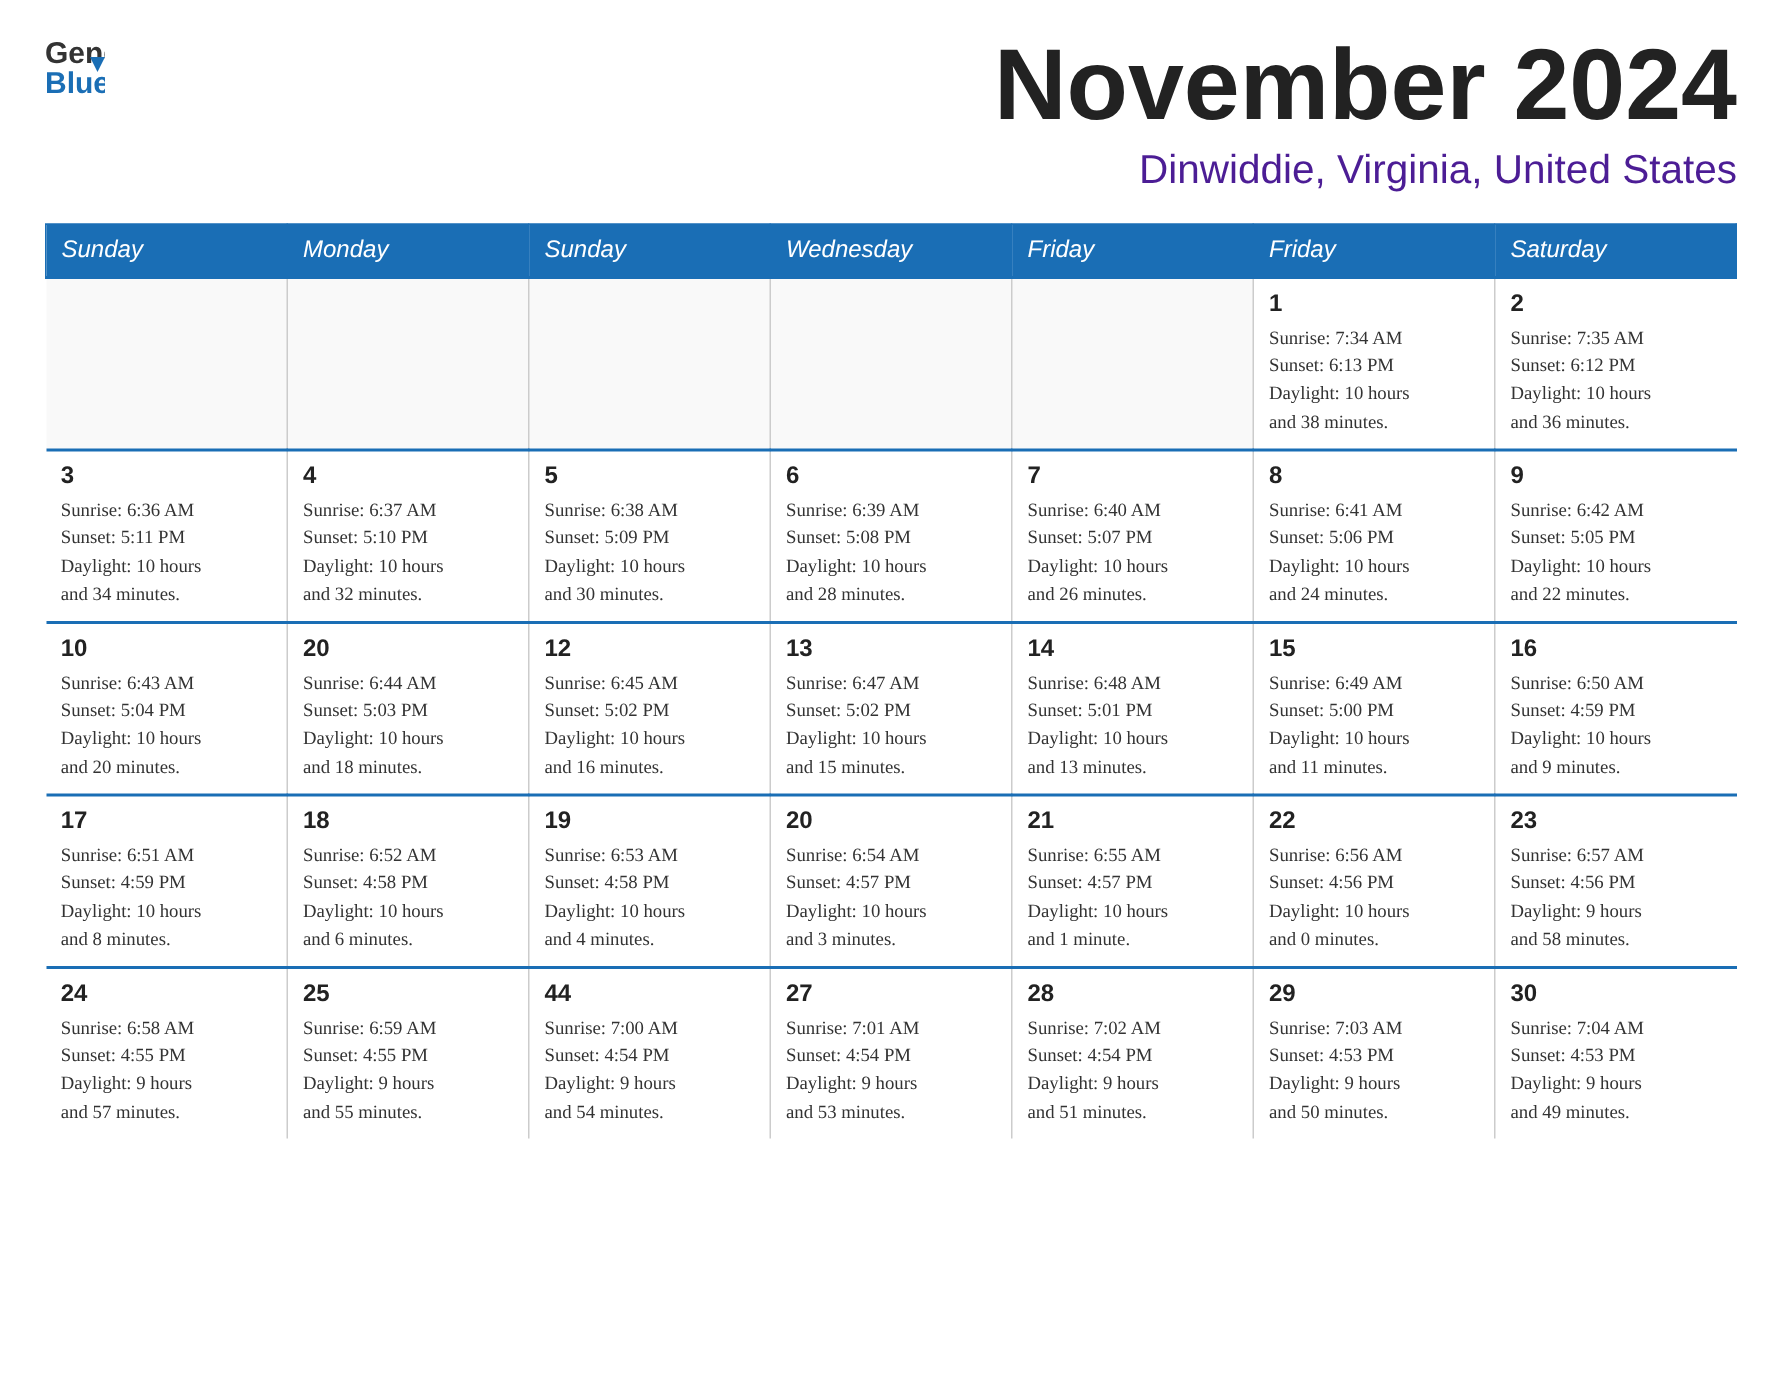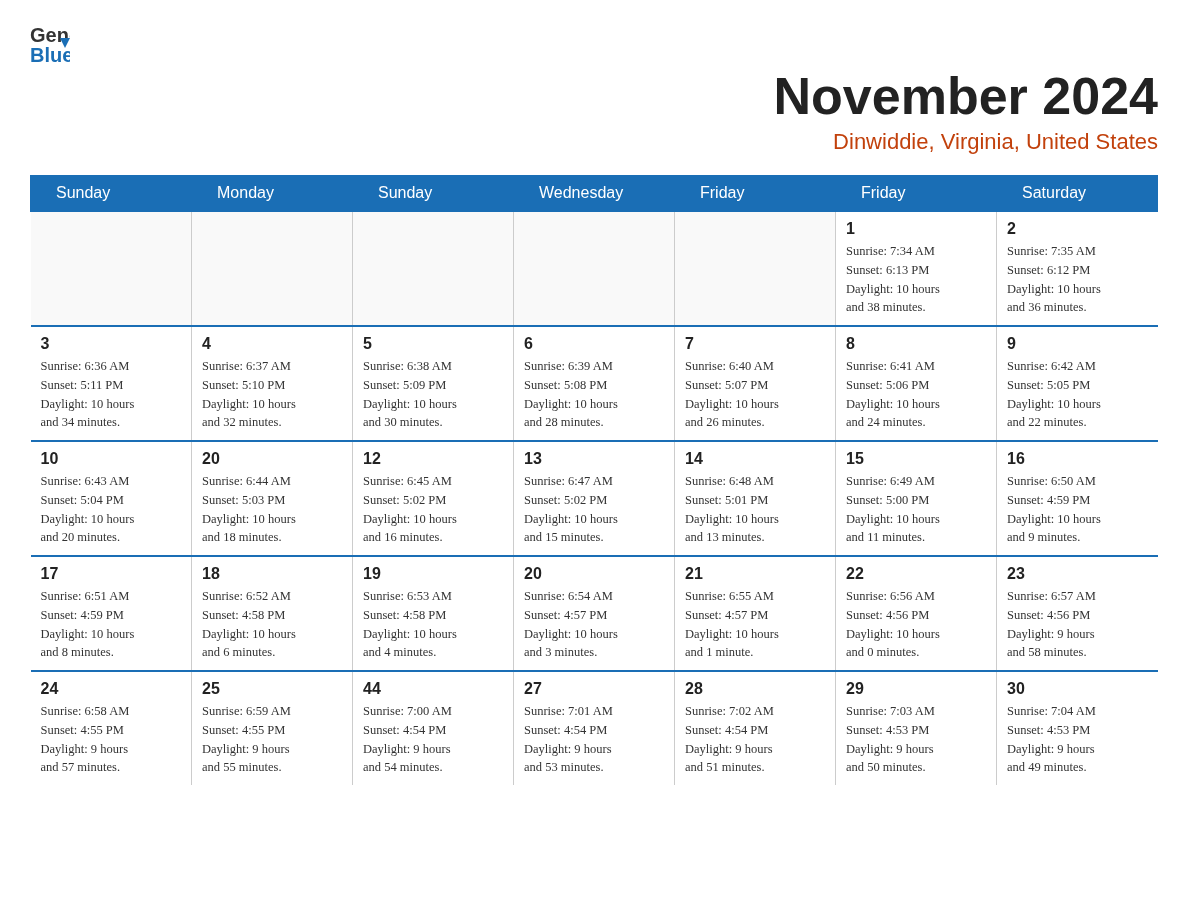--- a/index.html
+++ b/index.html
@@ -18,44 +18,44 @@
     }
     .logo {
       display: flex;
       align-items: center;
       gap: 4px;
     }
     .title-block {
       text-align: right;
     }
     .calendar-title {
-      font-size: 52px;
+      font-size: 67px;
       font-weight: bold;
       color: #222;
       line-height: 1.1;
-      margin-top: 48px;
     }
     .calendar-subtitle {
-      font-size: 22px;
-      color: #c2410c;
+      font-size: 27px;
+      color: #4c1d95;
       margin-top: 4px;
     }
     table {
       width: 100%;
       border-collapse: collapse;
       table-layout: fixed;
     }
     thead tr th {
       background: #1a6eb5;
       color: #fff;
       font-size: 16px;
       font-weight: normal;
-      padding: 8px 25px;
+      padding: 8px 10px;
       text-align: left;
       border: 1px solid #1a6eb5;
+      font-style: italic;
     }
     tbody tr {
       border-top: 2px solid #1a6eb5;
     }
     tbody tr td {
       vertical-align: top;
       padding: 8px 10px;
       border-right: 1px solid #ccc;
       height: 110px;
       font-size: 13px;

